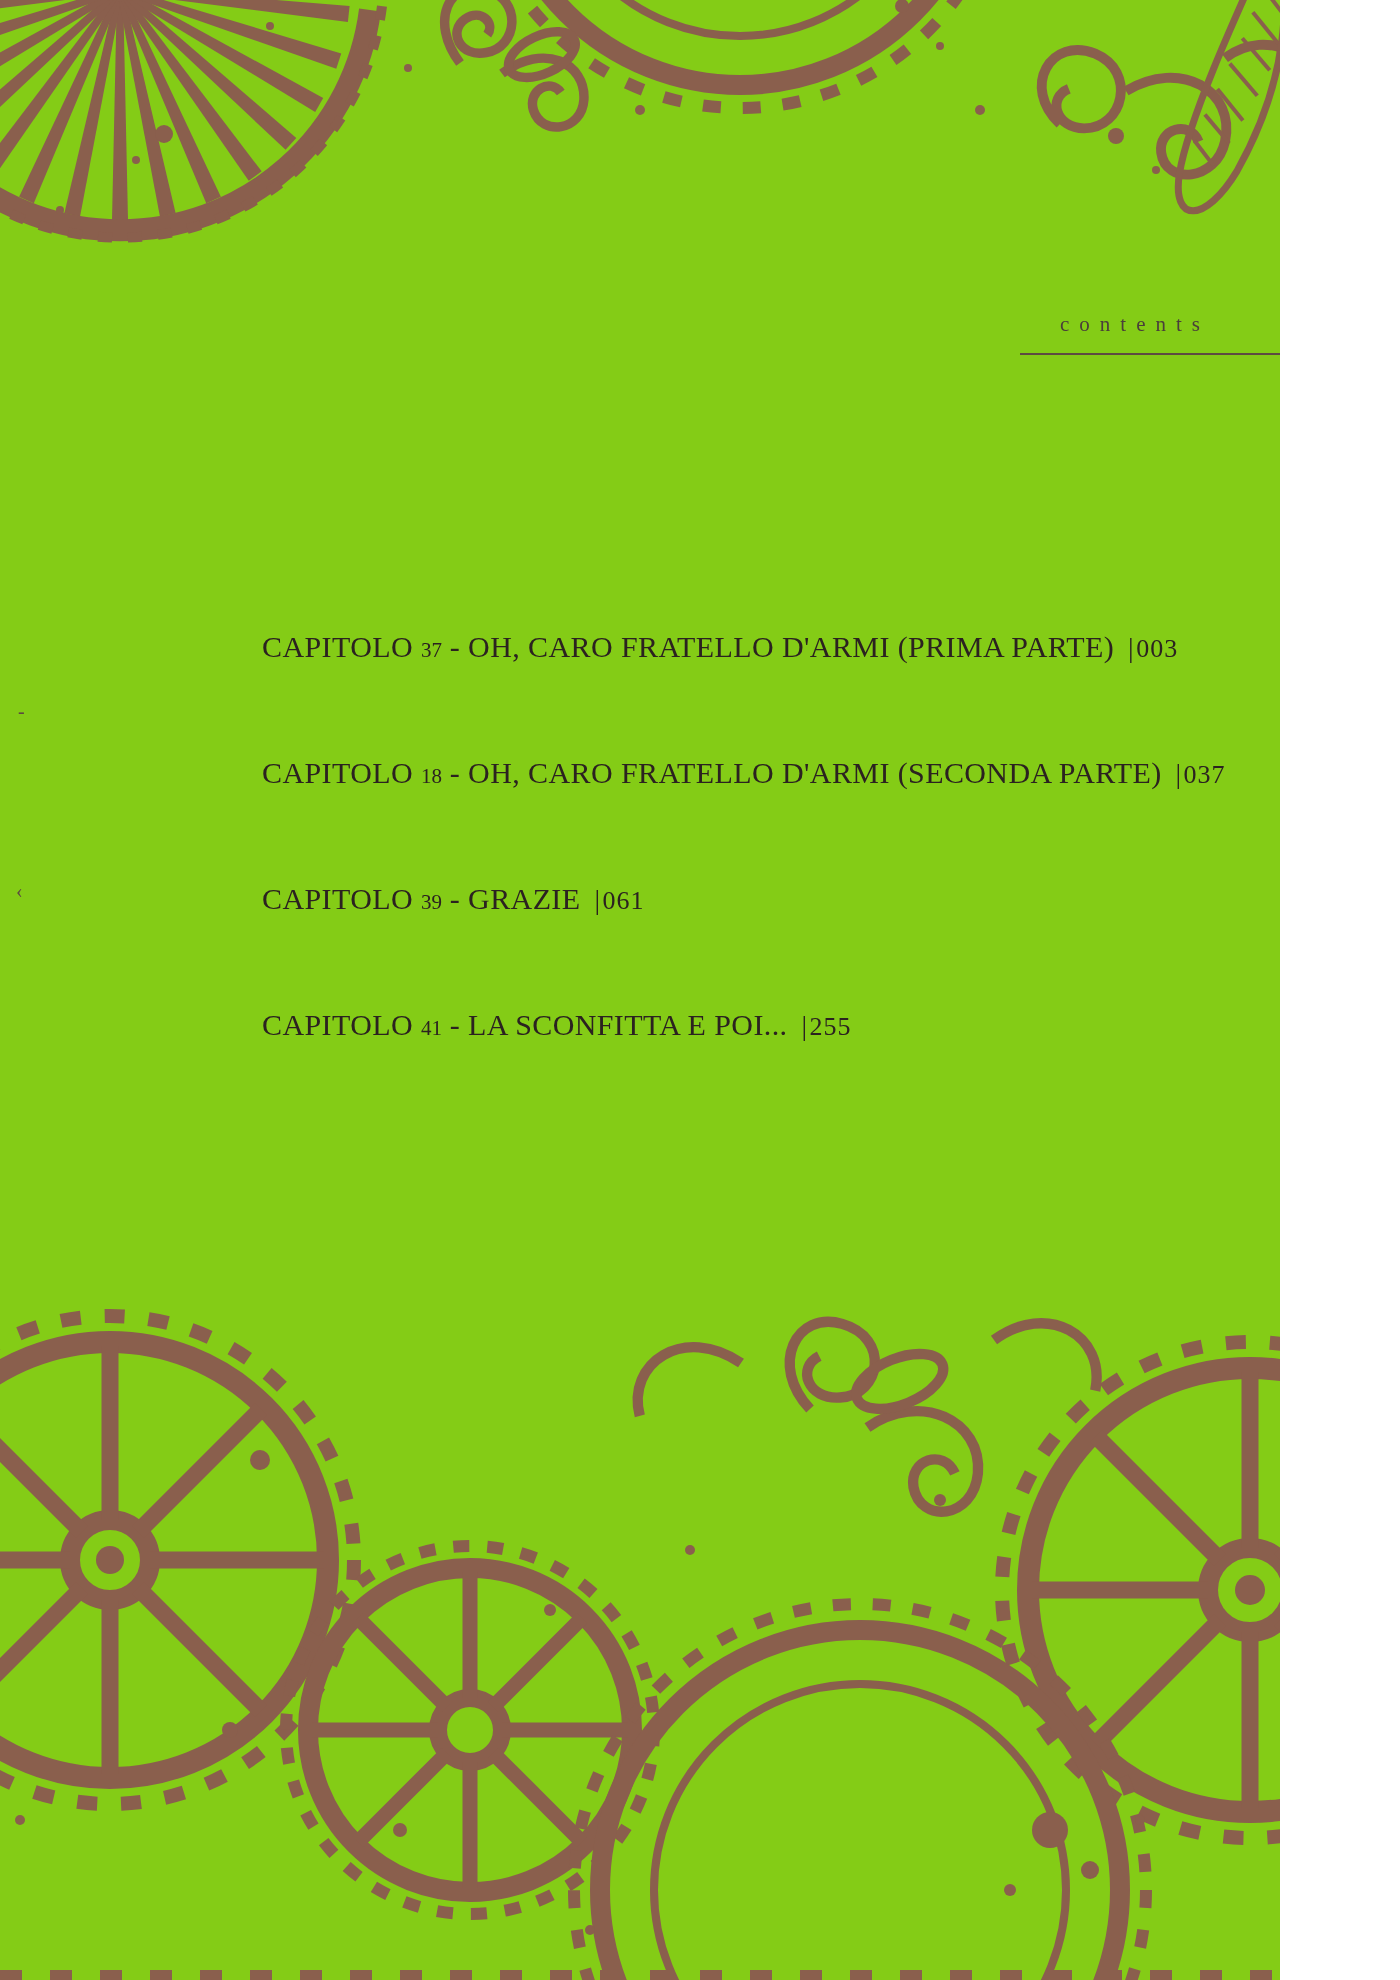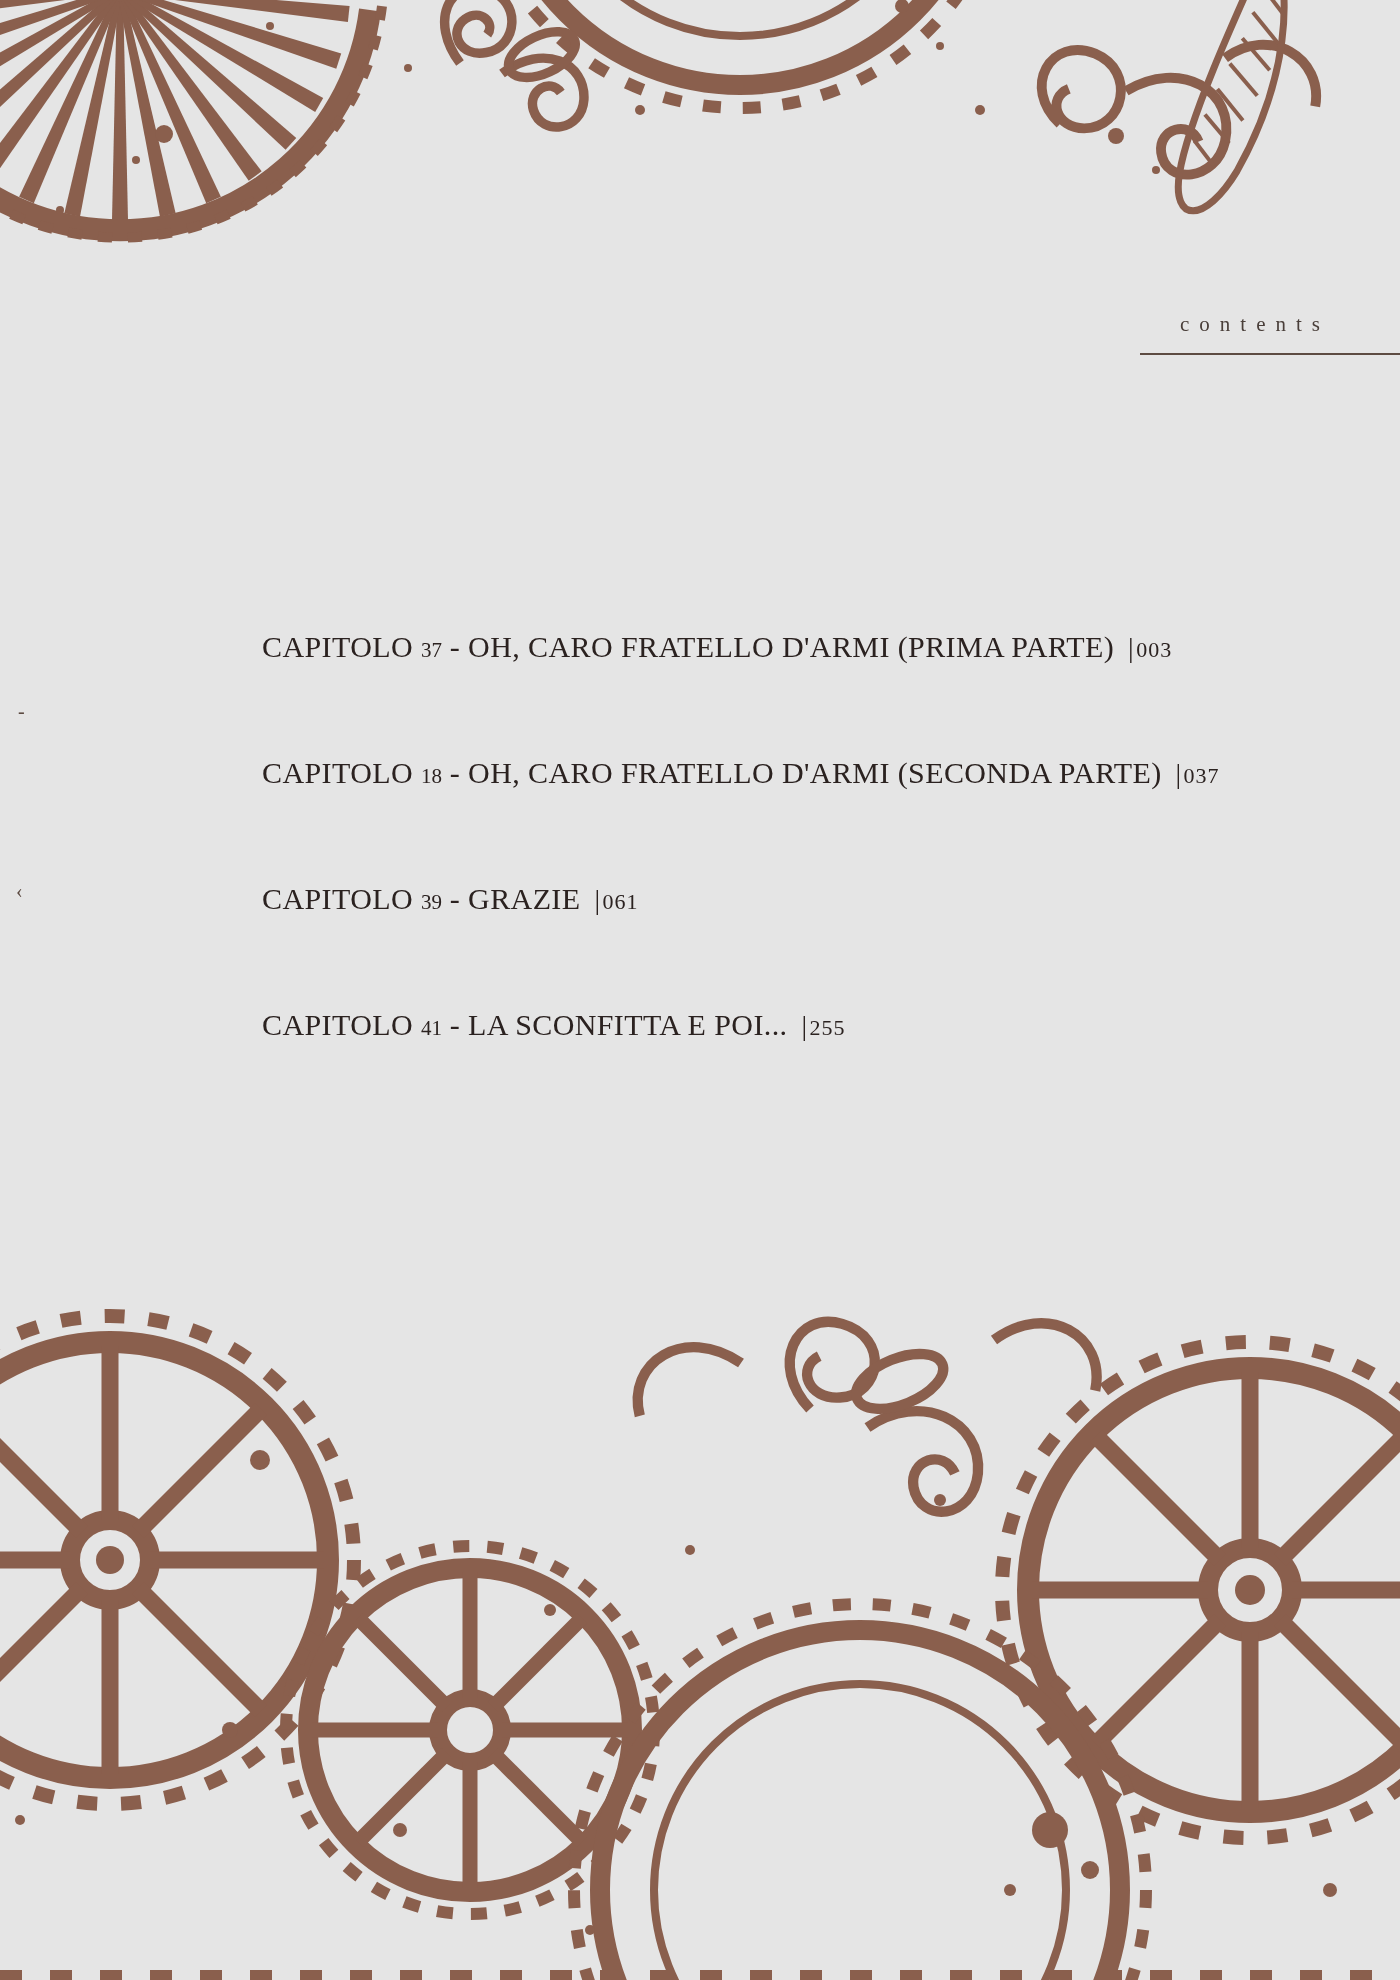--- a/index.html
+++ b/index.html
@@ -2,23 +2,23 @@
 <html><head>
 <meta charset="utf-8">
 <style>
   html, body {
     margin: 0;
     padding: 0;
     background: #ffffff;
   }
   .page {
     position: relative;
-    width: 1400px;
+    width: 1280px;
     height: 1980px;
-    background: #e5e5e5;
+    background: #84cc16;
     overflow: hidden;
     font-family: "Liberation Serif", serif;
   }
 
   
   .ornament {
     position: absolute;
     pointer-events: none;
   }
   .orn-top {
@@ -78,21 +78,21 @@
 
   .toc-title {
     font-variant: small-caps;
     text-transform: uppercase;
   }
   .num-small {
     font-size: 21px;
     letter-spacing: 0;
   }
   .toc-page {
-    font-size: 22px;
+    font-size: 26px;
     letter-spacing: 1px;
   }
   .toc-sep {
     padding: 0 2px 0 6px;
     font-size: 28px;
   }
 
   
   .margin-mark {
     position: absolute;

